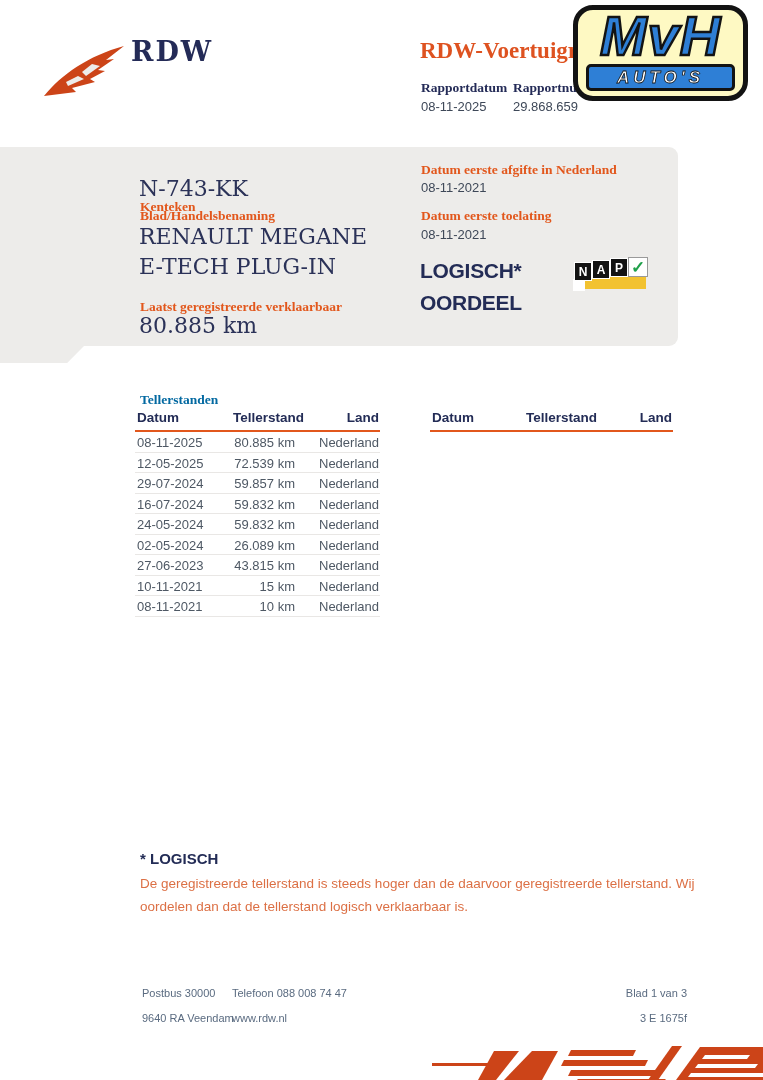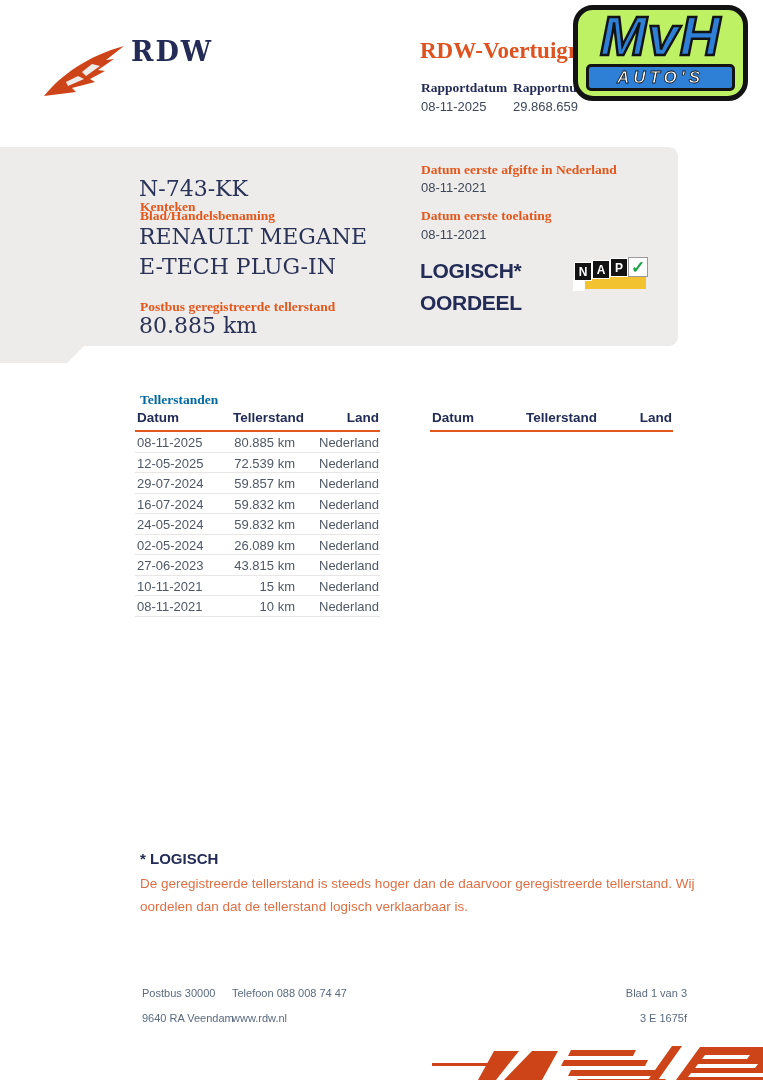--- a/index.html
+++ b/index.html
@@ -18,21 +18,21 @@
     font-family:"Liberation Serif", serif; font-weight:bold; font-size:23px;
     color:#DE5220; white-space:nowrap; }
   .meta-label { position:absolute; top:80px;
     font-family:"Liberation Serif", serif; font-weight:bold; font-size:13.5px;
     color:#242B57; white-space:nowrap; }
   .meta-value { position:absolute; top:99px; font-size:13px; color:#3E4858; white-space:nowrap; }
   .meta-c1 { left:421px; } .meta-c2 { left:513px; }
 
   
   .mvh-logo { position:absolute; left:573px; top:5px; width:175px; height:96px;
-    background:#bef264; border:5px solid #131313; border-radius:20px; z-index:10; }
+    background:#fef9c3; border:5px solid #131313; border-radius:20px; z-index:10; }
   .mvh-top { position:absolute; left:0; right:0; top:-6px; text-align:center;
     font-style:italic; font-weight:bold; font-size:56px; line-height:64px;
     color:#2E7FD6; letter-spacing:1px;
     -webkit-text-stroke:2.5px #131313; }
   .mvh-bar { position:absolute; left:8px; right:8px; bottom:5px; height:27px;
     background:#2E7FD6; border:3px solid #131313; border-radius:5px;
     display:flex; align-items:center; justify-content:center; }
   .mvh-bar span { color:#fff; font-weight:bold; font-style:italic; font-size:17px;
     letter-spacing:4px; -webkit-text-stroke:0.8px #131313; }
 
@@ -121,21 +121,21 @@
 
   <div class="info-box"></div>
 
   <div class="lbl" style="left:140px; top:162px;margin-top:37px;">Kenteken</div>
   <div class="big-val" style="left:139px; top:176px;">N-743-KK</div>
 
   <div class="lbl" style="left:140px; top:208px;">Blad/Handelsbenaming</div>
   <div class="big-val" style="left:139px; top:224px;">RENAULT MEGANE</div>
   <div class="big-val" style="left:139px; top:254px;">E-TECH PLUG-IN</div>
 
-  <div class="lbl" style="left:140px; top:299px;">Postbus geregistreerde tellerstand</div>
+  <div class="lbl" style="left:140px; top:299px;">Laatst geregistreerde verklaarbaar</div>
   <div class="big-val" style="left:139px; top:313px;">80.885 km</div>
 
   <div class="lbl" style="left:421px; top:162px;">Datum eerste afgifte in Nederland</div>
   <div class="sm-val" style="left:421px; top:180px;">08-11-2021</div>
 
   <div class="lbl" style="left:421px; top:208px;">Datum eerste toelating</div>
   <div class="sm-val" style="left:421px; top:227px;">08-11-2021</div>
 
   <div class="oordeel">
     <div>LOGISCH*</div>

